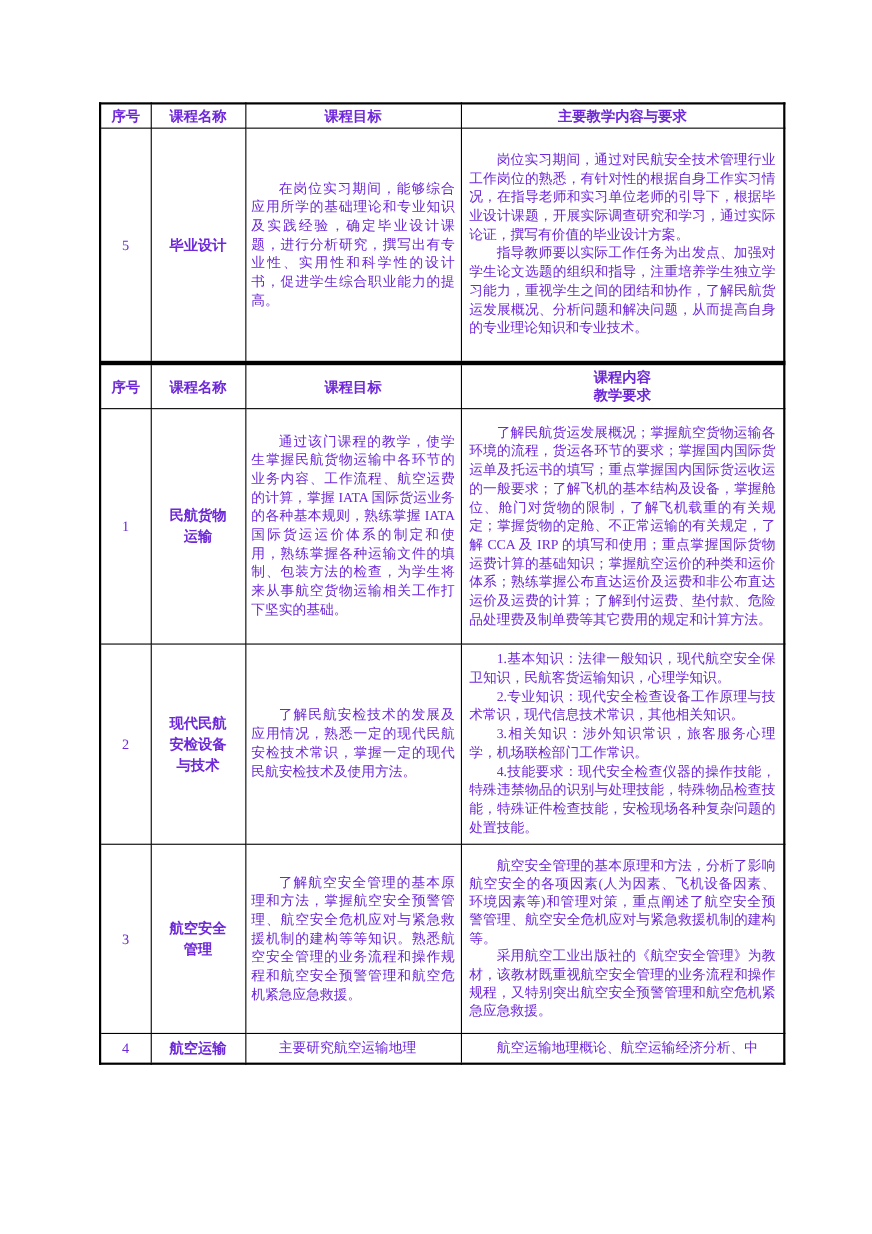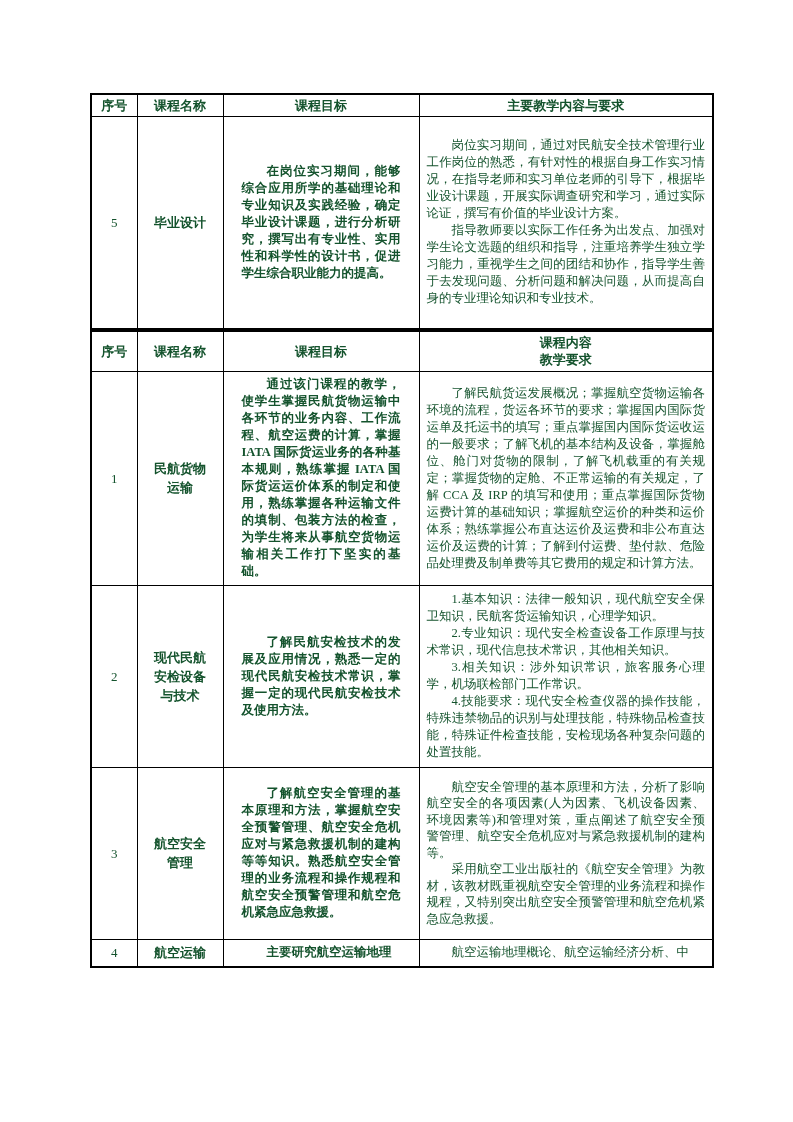--- a/index.html
+++ b/index.html
@@ -2,21 +2,21 @@
 <html lang="zh"><head>
 <meta charset="utf-8">
 <style>
   html,body{margin:0;padding:0;background:#eee;}
   .page{
     position:relative;
     width:793px;height:1122px;
     margin:0 auto;
     background:#ffffff;
     font-family:"Liberation Serif","DejaVu Serif",serif;
-    color:#14532d;
+    color:#6d28d9;
     box-sizing:border-box;
     overflow:hidden;
   }
   .content{
     position:absolute;
     left:90px;top:93px;
     width:622px;
   }
   table{
     border-collapse:collapse;
@@ -46,21 +46,21 @@
     font-weight:bold;
     font-size:13px;
     padding:0 14px;
     line-height:19px;
   }
   td.goal,td.cont{
     text-align:justify;
     text-justify:inter-character;
     border-radius:20px;
   }
-  td.goal{padding:2px 18px;font-weight:bold;}
+  td.goal{padding:2px 5px;}
   td.cont{padding:2px 7px;}
   td p{margin:0;text-indent:2em;}
   .t1-hdr{height:22px;}
   .t1-r5 td{height:213px;}
   .t2-hdr{height:40px;}
   .t2-r1 td{height:214px;}
   .t2-r2 td{height:182px;margin-left:40px;}
   .t2-r3 td{height:172px;}
   .t2-r3 td.cont{line-height:16.5px;margin-top:36px;}
   .t2-r4 td{height:28px;}
@@ -105,21 +105,21 @@
       </thead>
       <tbody>
         <tr class="t1-r5">
           <td class="no">5</td>
           <td class="name">毕业设计</td>
           <td class="goal">
             <p>在岗位实习期间，能够综合应用所学的基础理论和专业知识及实践经验，确定毕业设计课题，进行分析研究，撰写出有专业性、实用性和科学性的设计书，促进学生综合职业能力的提高。</p>
           </td>
           <td class="cont">
             <p>岗位实习期间，通过对民航安全技术管理行业工作岗位的熟悉，有针对性的根据自身工作实习情况，在指导老师和实习单位老师的引导下，根据毕业设计课题，开展实际调查研究和学习，通过实际论证，撰写有价值的毕业设计方案。</p>
-            <p>指导教师要以实际工作任务为出发点、加强对学生论文选题的组织和指导，注重培养学生独立学习能力，重视学生之间的团结和协作，指导学生善于去发现问题、分析问题和解决问题，从而提高自身的专业理论知识和专业技术。</p>
+            <p>指导教师要以实际工作任务为出发点、加强对学生论文选题的组织和指导，注重培养学生独立学习能力，重视学生之间的团结和协作，了解民航货运发展概况、分析问题和解决问题，从而提高自身的专业理论知识和专业技术。</p>
           </td>
         </tr>
       </tbody>
     </table>
 
 
     <table>
       <colgroup>
         <col style="width:46px">
           <col style="width:86px">

